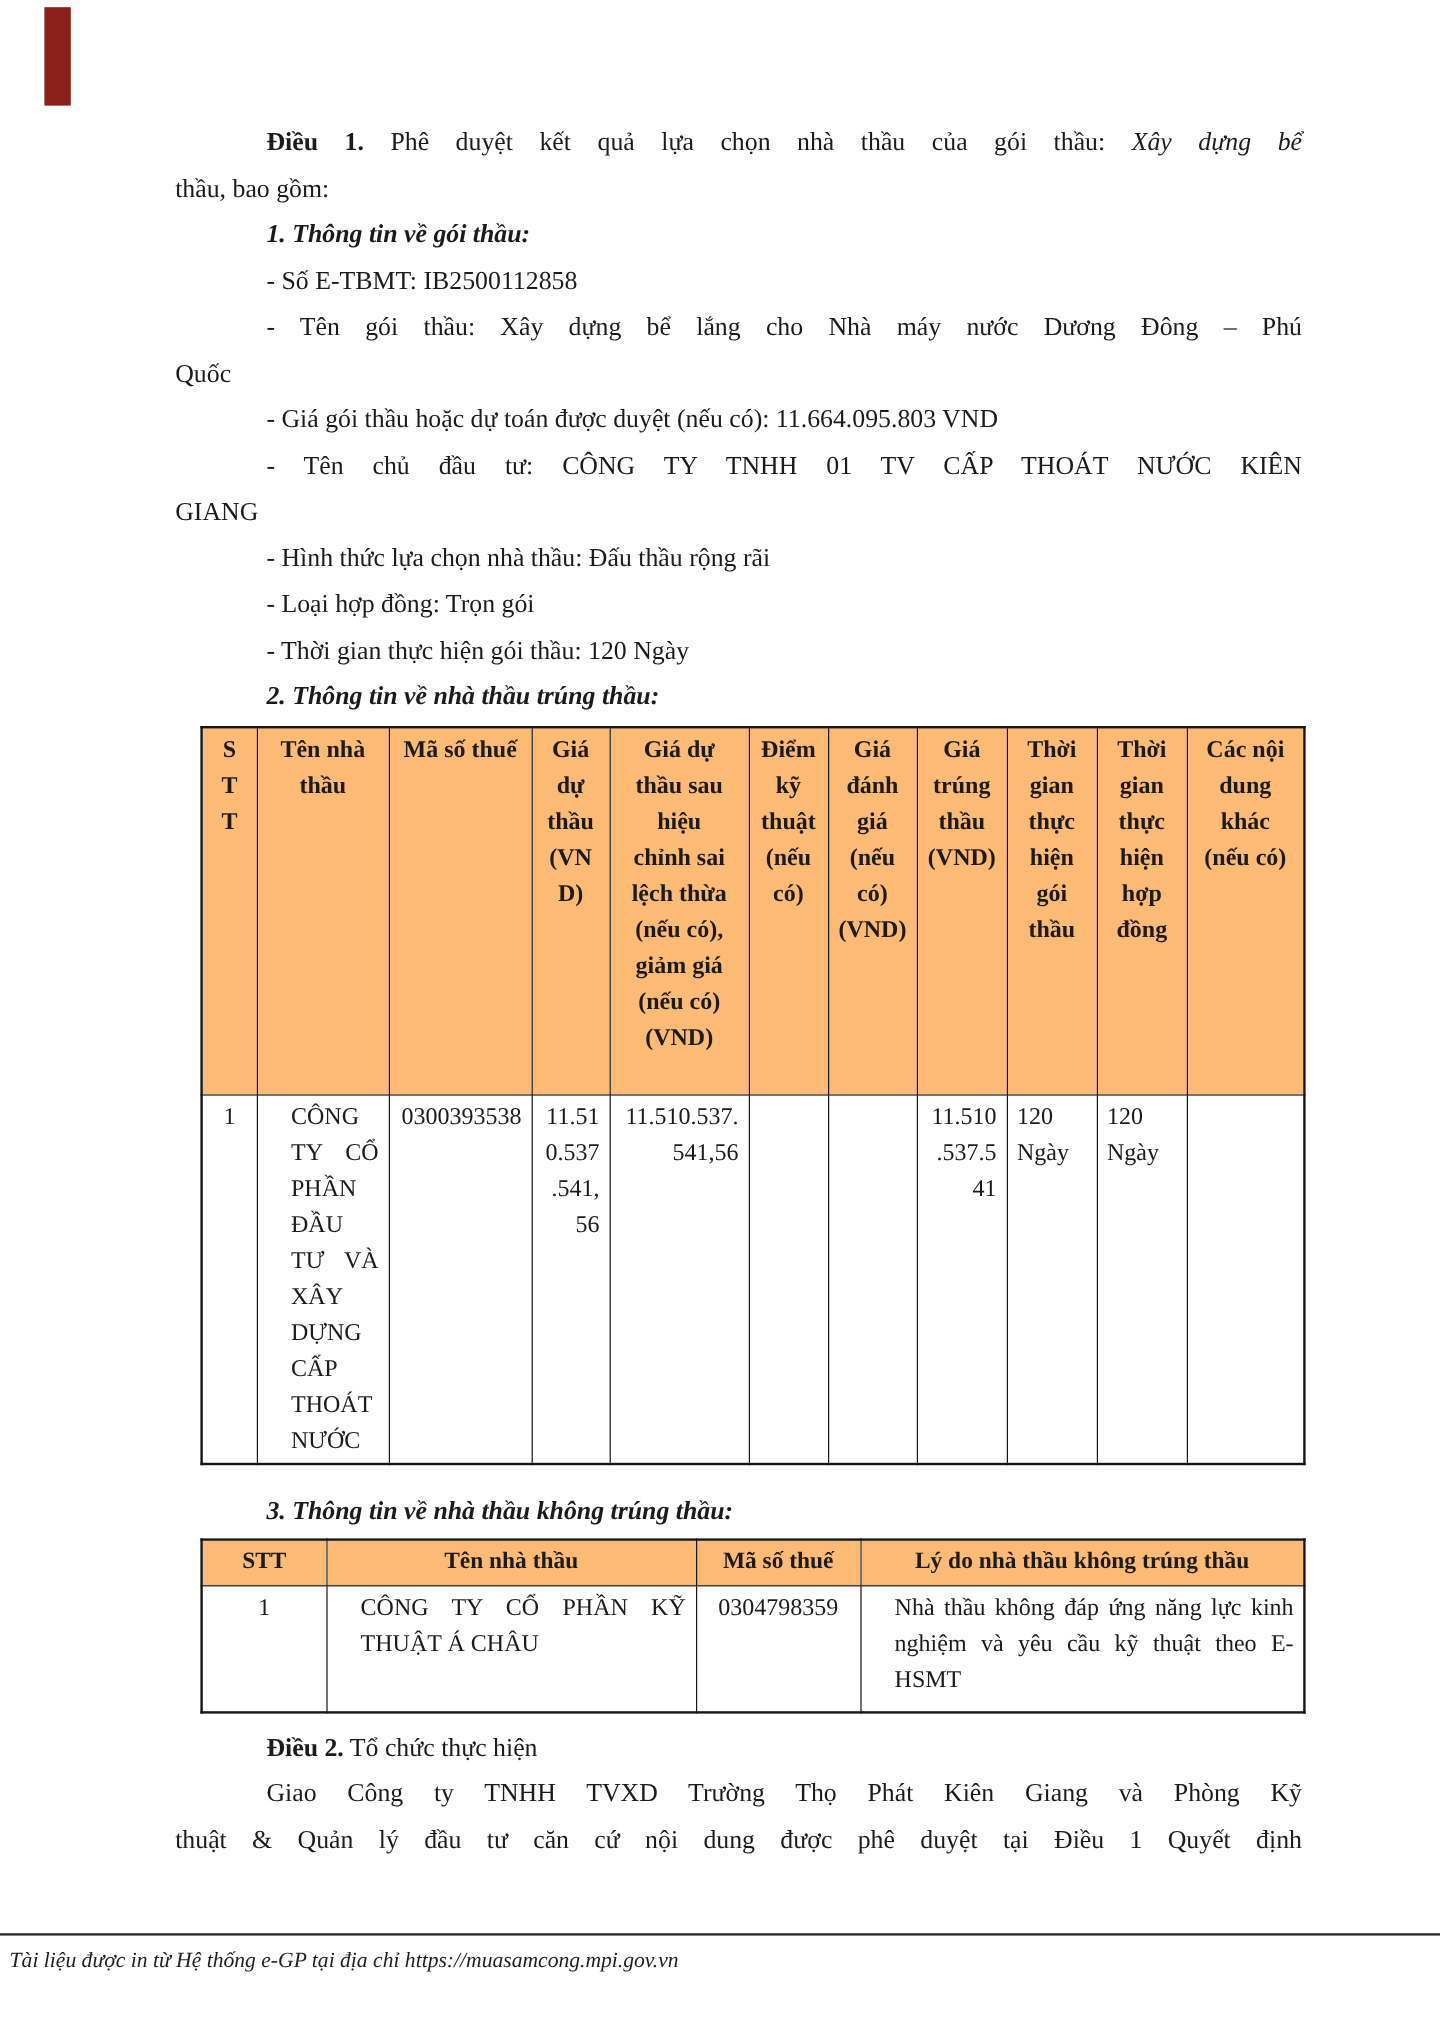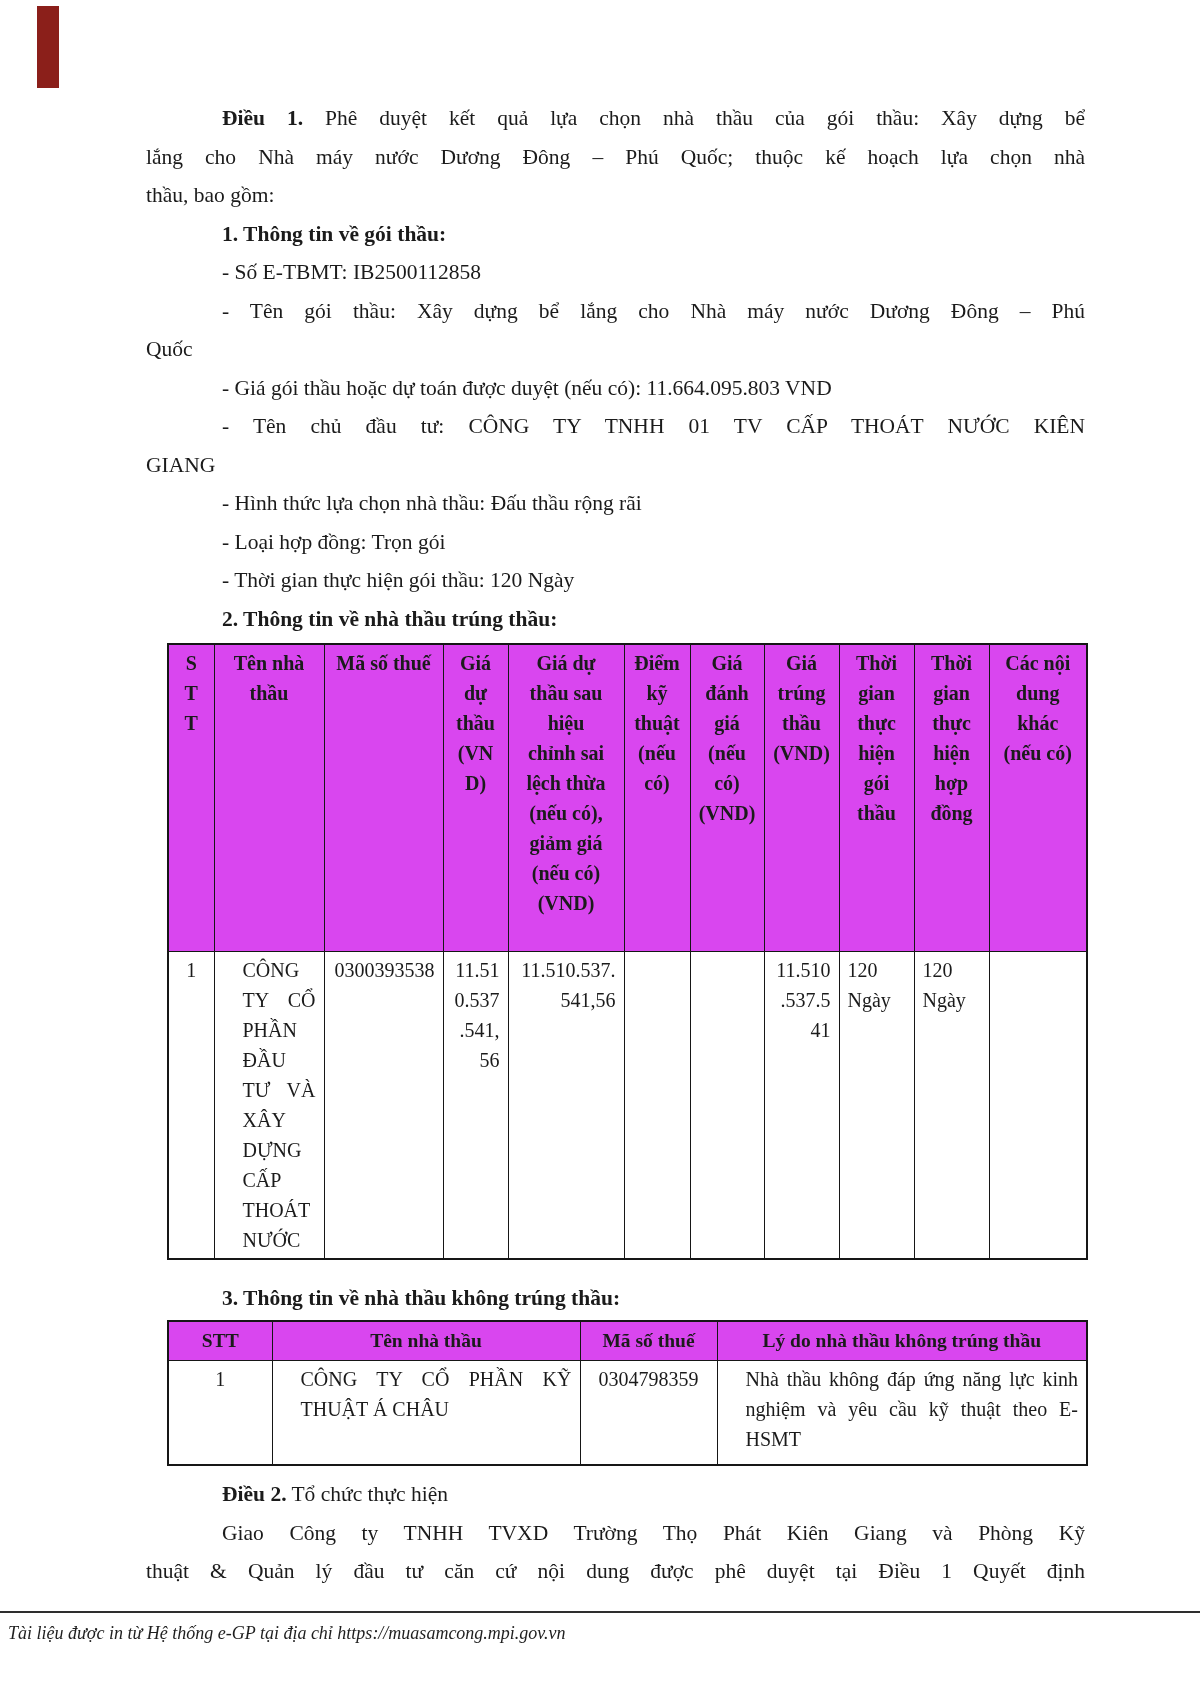--- a/index.html
+++ b/index.html
@@ -17,34 +17,34 @@
   .content{
     position:absolute;left:146px;top:99px;width:939px;
   }
   .tl{
     height:38.5px;line-height:38.5px;font-size:21.5px;
     white-space:normal;
   }
   .tl.ind{padding-left:76px;}
   .tl.just{text-align:justify;text-align-last:justify;}
   .tl span.b{font-weight:bold;}
-  .tl span.i{}
+  .tl span.i{font-style:italic;}
 
   table{
     border-collapse:collapse;table-layout:fixed;
     margin-left:21px;
     border:2px solid #161616;
   }
   th,td{
     border:1px solid #161616;
     vertical-align:top;
     overflow:hidden;
   }
   th{
-    background:#d946ef;
+    background:#fdba74;
     font-weight:bold;text-align:center;
     font-size:20px;line-height:30px;
     padding:3px 8px;
     overflow-wrap:anywhere;
   }
   td{
     font-size:20px;line-height:30px;
     padding:3px 8px;
     background:#ffffff;
   }
@@ -78,21 +78,20 @@
 </style>
 </head>
 <body>
 
 <div class="page">
   <div class="red-mark" id="red-mark" style="background: rgb(139, 31, 26);"></div>
 
   <div class="content">
     <div id="sec1">
         <div class="tl ind just"><span class="b ">Điều 1.</span><span class=""> Phê duyệt kết quả lựa chọn nhà thầu của gói thầu: </span><span class="i">Xây dựng bể</span></div>
-        <div class="tl just"><span class="i">lắng cho Nhà máy nước Dương Đông – Phú Quốc;</span><span class=""> thuộc kế hoạch lựa chọn nhà</span></div>
         <div class="tl"><span class="">thầu, bao gồm:</span></div>
         <div class="tl ind"><span class="b i">1. Thông tin về gói thầu:</span></div>
         <div class="tl ind"><span class="">- Số E-TBMT: IB2500112858</span></div>
         <div class="tl ind just"><span class="">- Tên gói thầu: Xây dựng bể lắng cho Nhà máy nước Dương Đông – Phú</span></div>
         <div class="tl"><span class="">Quốc</span></div>
         <div class="tl ind"><span class="">- Giá gói thầu hoặc dự toán được duyệt (nếu có): 11.664.095.803 VND</span></div>
         <div class="tl ind just"><span class="">- Tên chủ đầu tư: CÔNG TY TNHH 01 TV CẤP THOÁT NƯỚC KIÊN</span></div>
         <div class="tl"><span class="">GIANG</span></div>
         <div class="tl ind"><span class="">- Hình thức lựa chọn nhà thầu: Đấu thầu rộng rãi</span></div>
         <div class="tl ind"><span class="">- Loại hợp đồng: Trọn gói</span></div>

